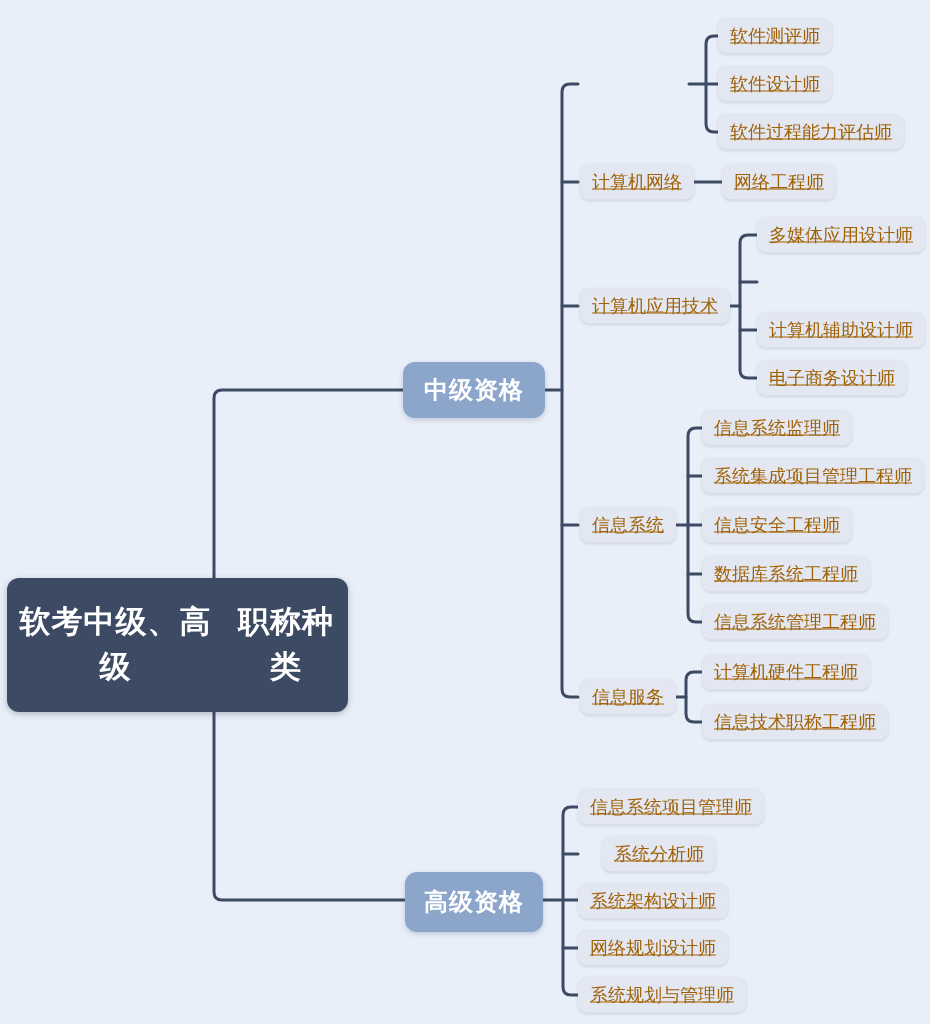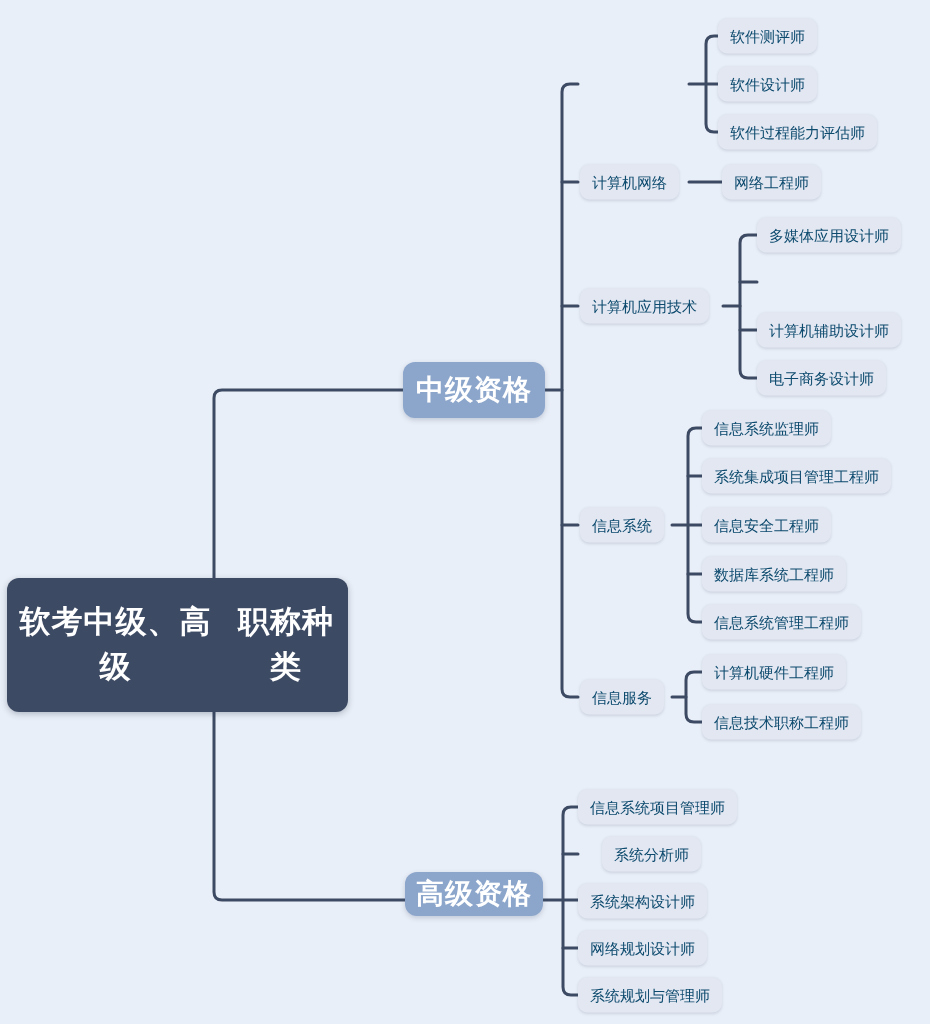--- a/index.html
+++ b/index.html
@@ -17,46 +17,47 @@
   }
   svg.connectors {
     position: absolute;
     left: 0; top: 0;
     width: 930px; height: 1024px;
   }
   .node {
     position: absolute;
     transform: translateY(-50%);
     background: #e3e7f1;
-    color: #0c4a6e;
-    font-size: 15px;
+    color: #a16207;
+    font-size: 18px;
     font-weight: 500;
     height: 35px;
     line-height: 35px;
     padding: 0 12px;
     border-radius: 9px;
     white-space: nowrap;
     box-shadow: 0 1px 3px rgba(71, 88, 120, 0.18);
+    text-decoration: underline;
   }
   .branch {
     position: absolute;
     background: #8ba5cb;
     color: #ffffff;
     font-weight: 700;
-    font-size: 28px;
+    font-size: 24px;
     border-radius: 12px;
     display: flex;
     align-items: center;
     justify-content: center;
     white-space: nowrap;
     box-shadow: 0 2px 5px rgba(71, 88, 120, 0.25);
     letter-spacing: 1px;
   }
   .branch.mid { left: 403px; top: 362px; width: 142px; height: 56px; }
-  .branch.adv { left: 405px; top: 872px; width: 138px; height: 44px; }
+  .branch.adv { left: 405px; top: 872px; width: 138px; height: 60px; }
   .root {
     position: absolute;
     left: 7px; top: 578px;
     width: 341px; height: 134px;
     background: #3d4a63;
     color: #ffffff;
     border-radius: 12px;
     display: flex;
     flex-direction: row;
     align-items: center;

